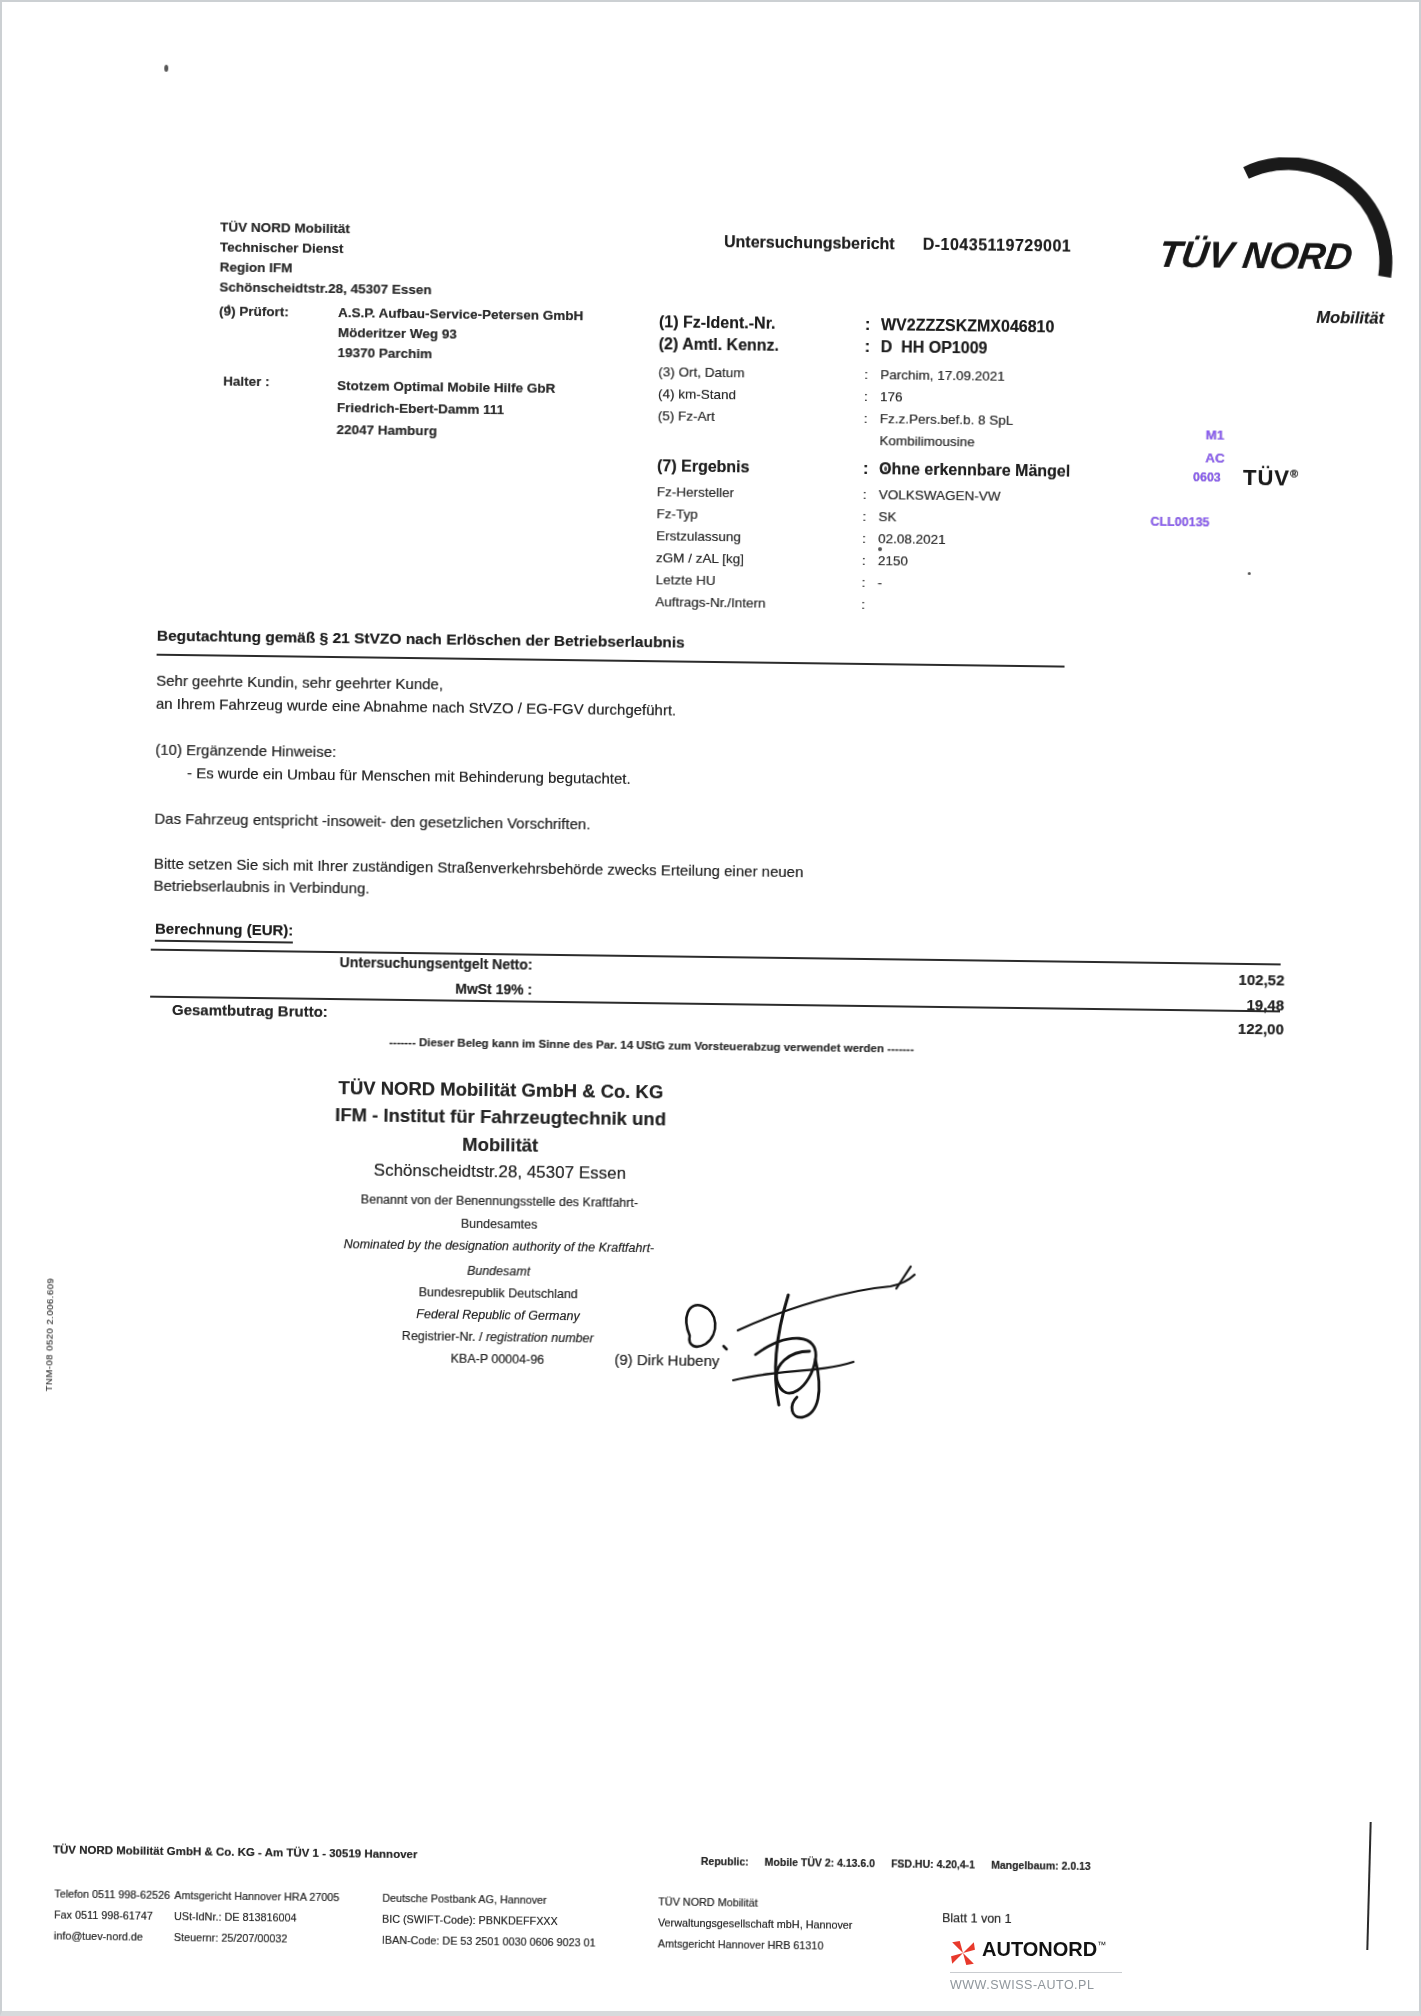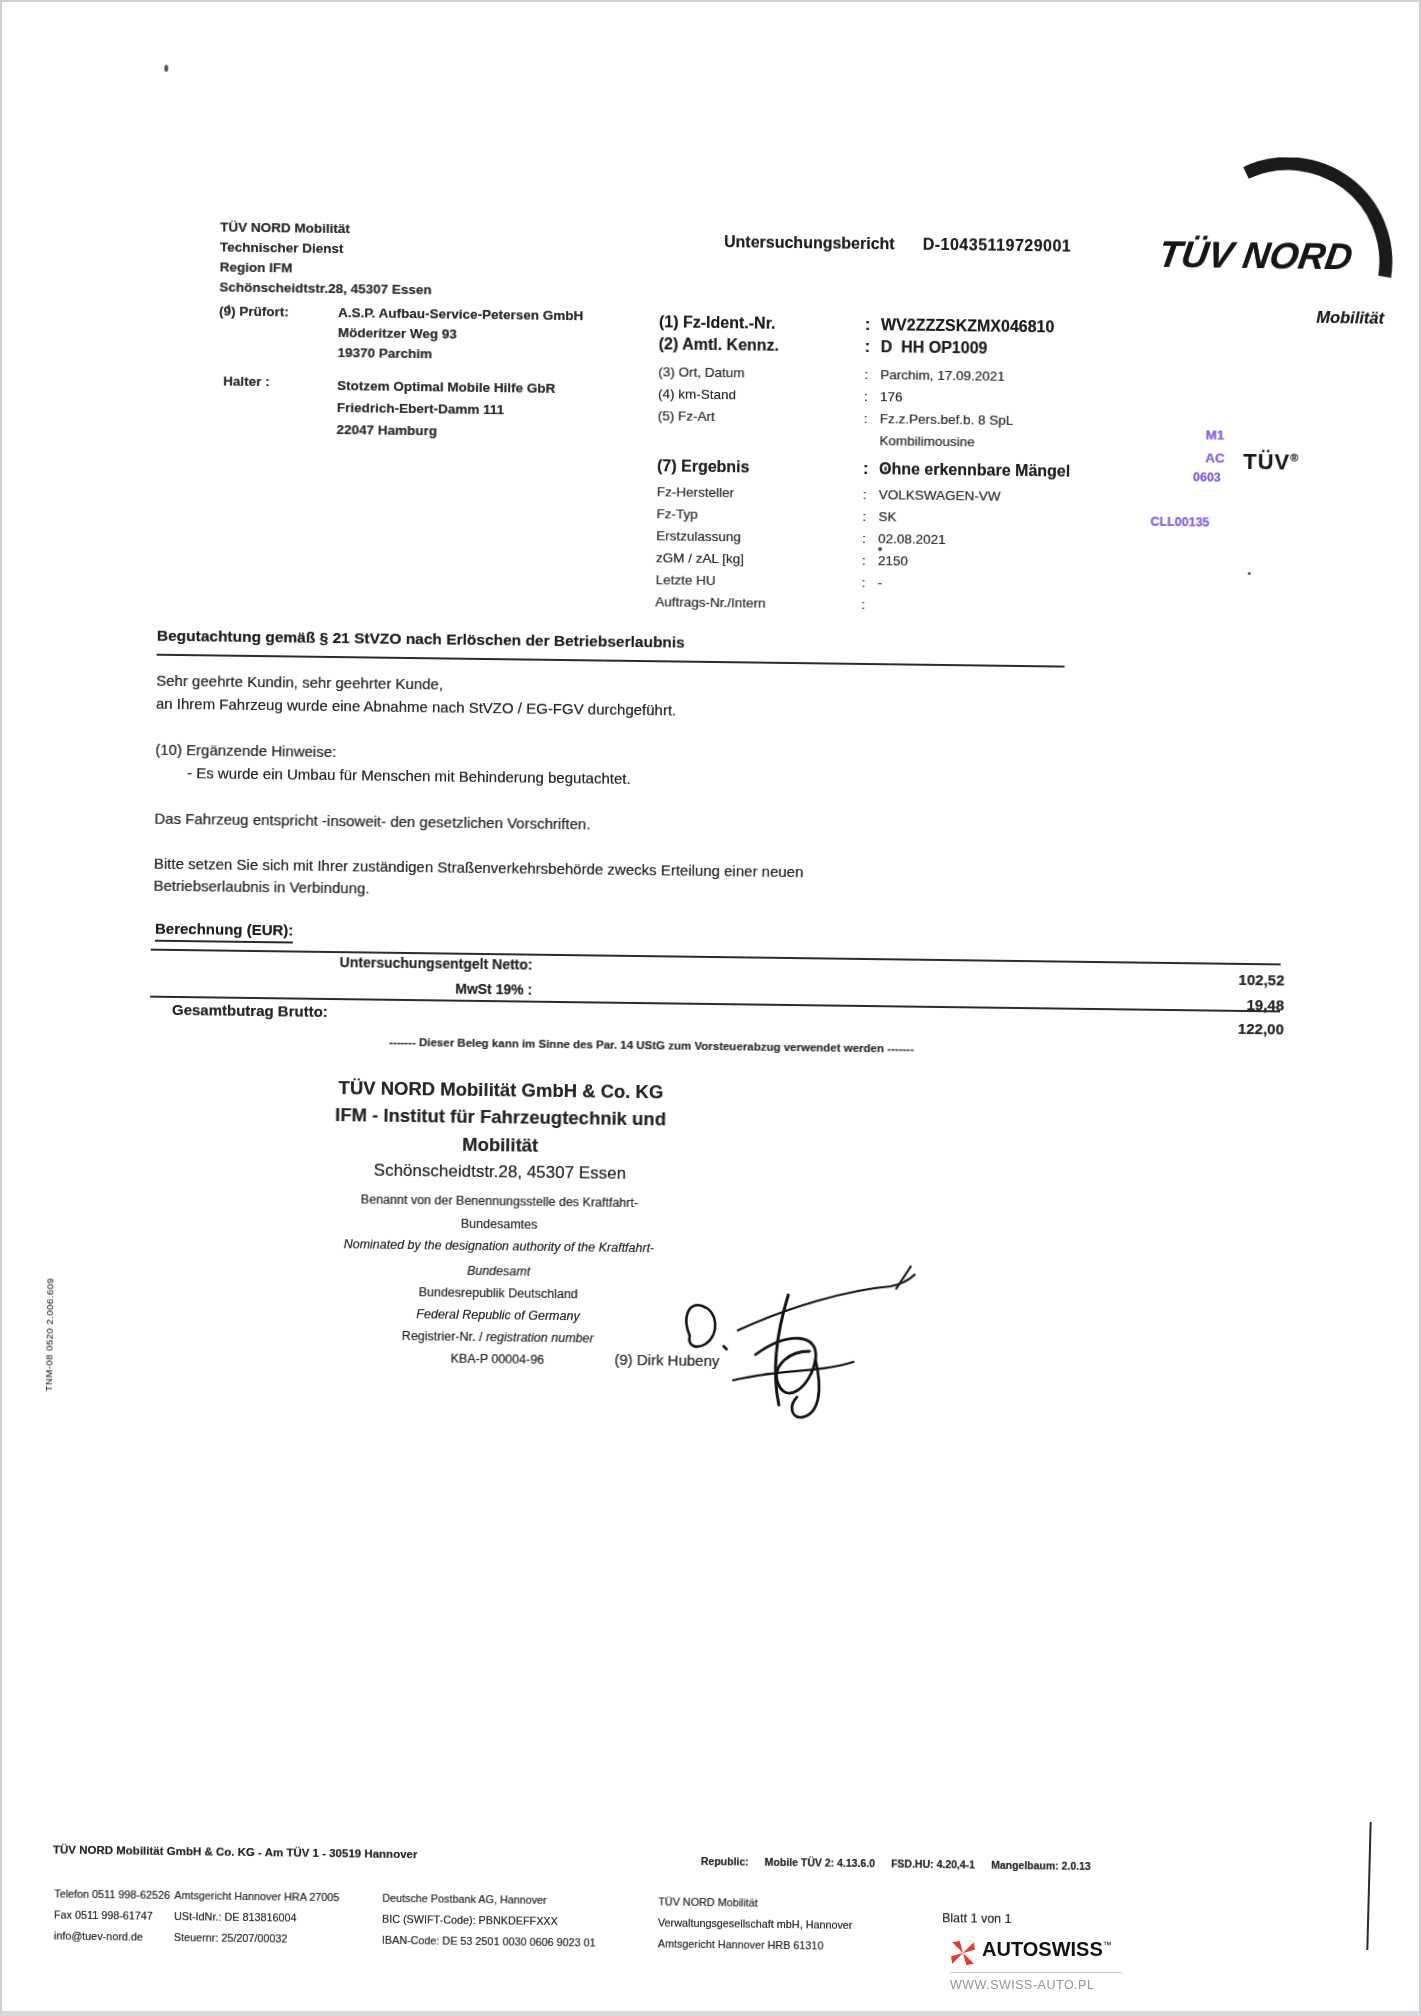--- a/index.html
+++ b/index.html
@@ -26,21 +26,21 @@
   .report{left:712px;top:231px;display:flex;gap:28px;font-size:16px;font-weight:700;color:#1d1d1d;}
   .report .num{letter-spacing:0.5px;}
 
   
   .logo{left:1145px;top:148px;width:240px;height:180px;}
   .logo svg{position:absolute;left:0;top:0;}
   .logo .word{position:absolute;left:2px;top:78px;font-size:37px;font-style:italic;font-weight:900;
               letter-spacing:0px;transform:skewX(-8deg);color:#161616;white-space:nowrap;}
   .logo .sub{position:absolute;left:0;top:150px;width:228px;text-align:right;
              font-size:16.5px;font-weight:700;font-style:italic;color:#1b1b1b;}
-  .seal{left:1234px;top:440px;font-size:22px;font-weight:800;letter-spacing:1px;color:#1a1a1a;}
+  .seal{left:1234px;top:456px;font-size:22px;font-weight:800;letter-spacing:1px;color:#1a1a1a;}
   .seal sup{font-size:11px;}
 
   
   .details{left:648px;top:311px;width:600px;font-size:13.5px;color:#282828;}
   .drow{display:flex;height:22px;line-height:20px;}
   .drow .dl{width:206px;}
   .drow .dc{width:16px;}
   .drow .dv{flex:1;white-space:pre-wrap;}
   .drow.b{font-size:16px;font-weight:700;height:22px;color:#1c1c1c;}
   .drow.g{margin-top:6px;}
@@ -310,18 +310,18 @@
   <div class="swiss">
     <svg width="26" height="26" viewBox="0 0 24 24" style="position:absolute;left:0;top:4px;">
       <g fill="#e8392b">
         <path d="M12 12 L2 2 L9 1 Z"></path>
         <path d="M12 12 L22 2 L23 9 Z"></path>
         <path d="M12 12 L22 22 L15 23 Z"></path>
         <path d="M12 12 L2 22 L1 15 Z"></path>
       </g>
     </svg>
     <div class="brand">
-      <span class="b1">AUTO</span><span class="b2">SWISS</span><span class="tm">™</span>
+      <span class="b1">AUTO</span><span class="b2">NORD</span><span class="tm">™</span>
     </div>
     <div class="rule"></div>
     <div class="url">WWW.SWISS-AUTO.PL</div>
   </div>
 </div>
 
 </body></html>

